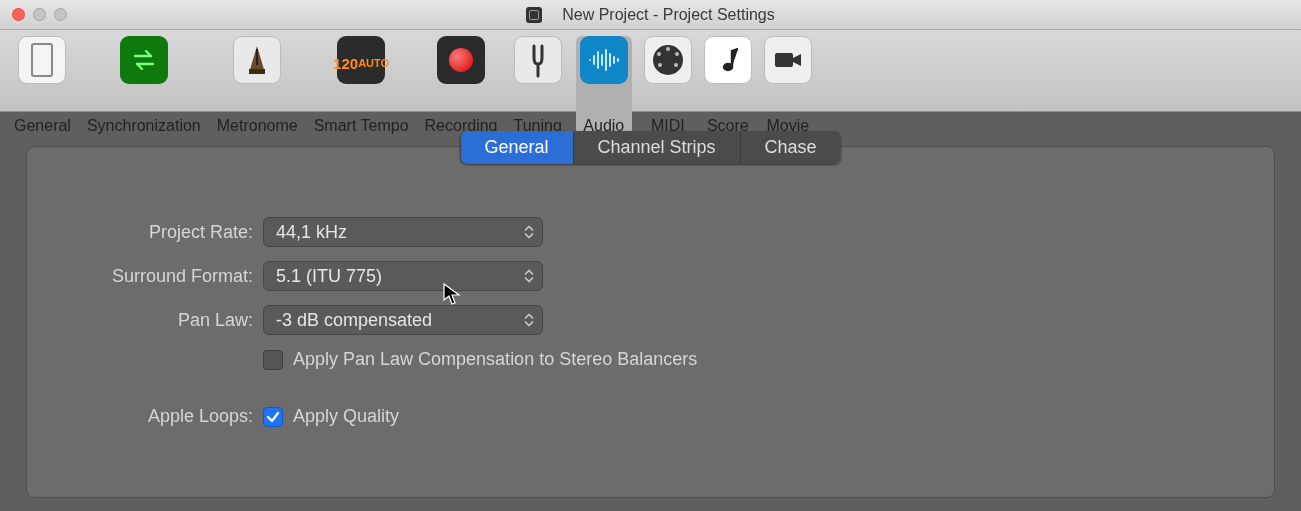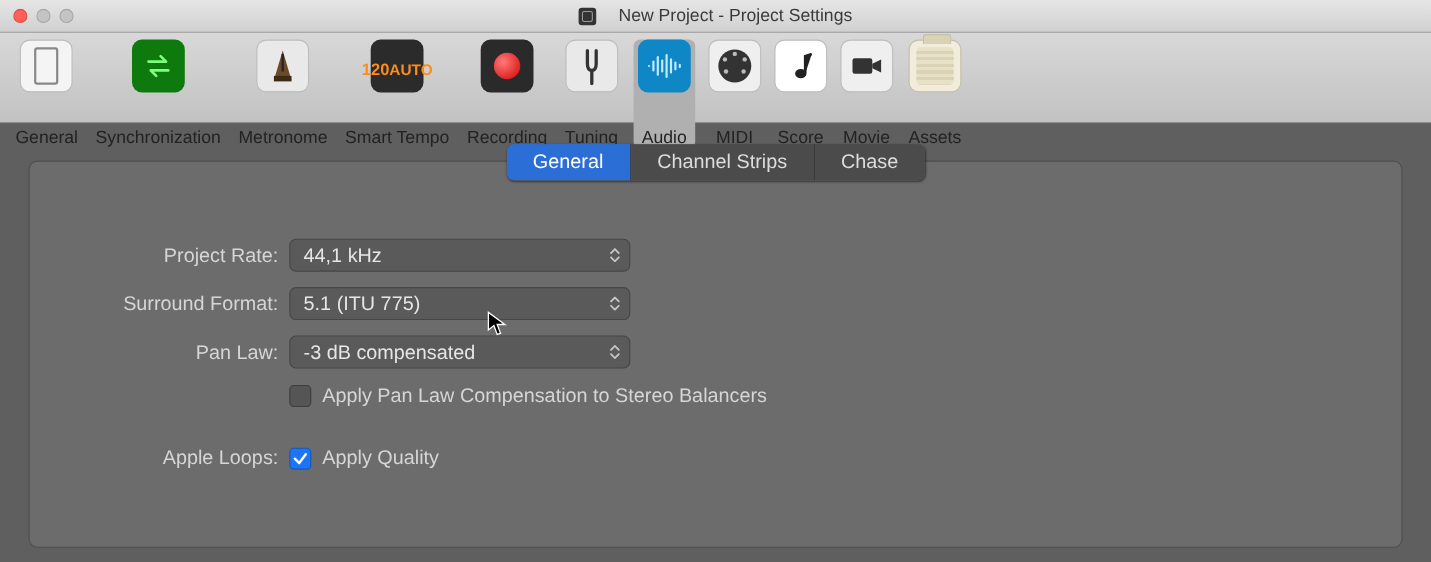--- a/index.html
+++ b/index.html
@@ -88,21 +88,21 @@
   .tool .lbl { padding: 0 2px; }
 
   
   .ic-general { background:#f4f4f4; border:1px solid #bcbcbc; }
   .ic-general::after{content:"";width:18px;height:30px;border:2px solid #888;border-radius:3px;display:block;}
   .ic-sync { background:#0e7a0e; }
   .ic-sync svg{width:30px;height:30px;}
   .ic-metro { background:#e9e9e9; border:1px solid #bcbcbc;}
   .ic-metro svg{width:28px;height:34px;}
   .ic-tempo { background:#2b2b2b; color:#ff8c1a; font-weight:600; font-size:15px; line-height:1; text-align:center; padding-top:6px;}
-  .ic-tempo small{display:block;font-size:14px;}
+  .ic-tempo small{display:block;font-size:11px;}
   .ic-rec { background:#2a2a2a;}
   .ic-rec::after{content:"";width:24px;height:24px;border-radius:50%;background:radial-gradient(circle at 35% 35%, #ff7a7a, #d40000);}
   .ic-tune { background:#e9e9e9;border:1px solid #bcbcbc;}
   .ic-tune svg{width:30px;height:36px;}
   .ic-audio { background:#0f86c6;}
   .ic-audio svg{width:34px;height:24px;}
   .ic-midi { background:#efefef;border:1px solid #bcbcbc;}
   .ic-midi svg{width:40px;height:40px;}
   .ic-score { background:#fff;border:1px solid #bcbcbc;}
   .ic-score svg{width:30px;height:30px;}
@@ -153,21 +153,21 @@
     margin-bottom: 14px;
   }
   .row .label {
     width: 200px;
     text-align: right;
     color: #d6d6d6;
     font-size: 18px;
     padding-right: 10px;
   }
   .select {
-    width: 310px;
+    width: 280px;
     height: 30px;
     background:#5a5a5a;
     border:1px solid #464646;
     border-radius:6px;
     color:#e6e6e6;
     font-size:18px;
     padding: 3px 28px 3px 12px;
     position:relative;
     display:flex;
     align-items:center;
@@ -310,24 +310,20 @@
   <div class="tool">
     <div class="icon ic-movie">
       <svg viewBox="0 0 30 22">
           <rect x="2" y="4" width="18" height="14" rx="2" fill="#333"></rect>
           <path d="M20 9 L28 5 V17 L20 13 Z" fill="#333"></path>
         </svg>
     </div>
     <div class="lbl">Movie</div>
   </div>
 
-  <div class="tool">
-    <div class="icon ic-assets"></div>
-    <div class="lbl">Assets</div>
-  </div>
 
 </div>
 
 <div class="content">
   <div class="panel">
 
     <div class="segmented">
       <div class="seg active">General</div>
       <div class="seg">Channel Strips</div>
       <div class="seg">Chase</div>

